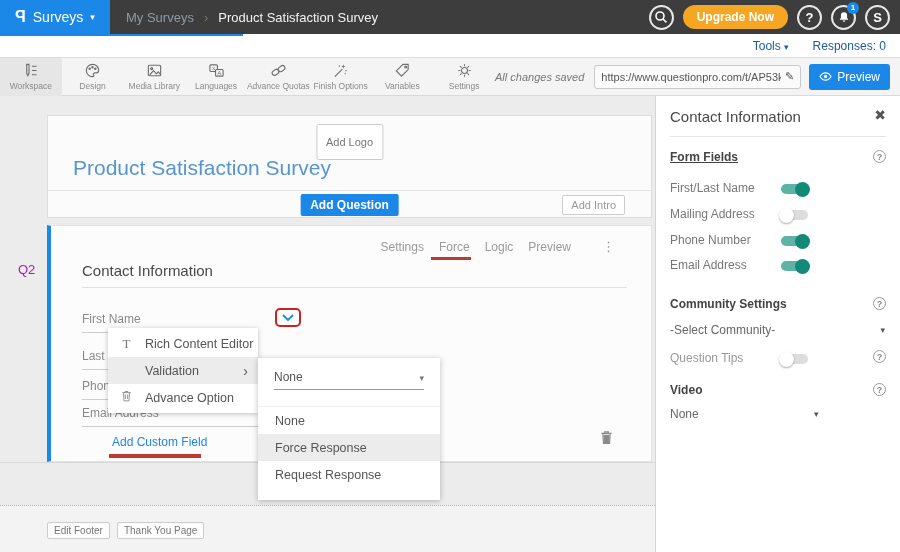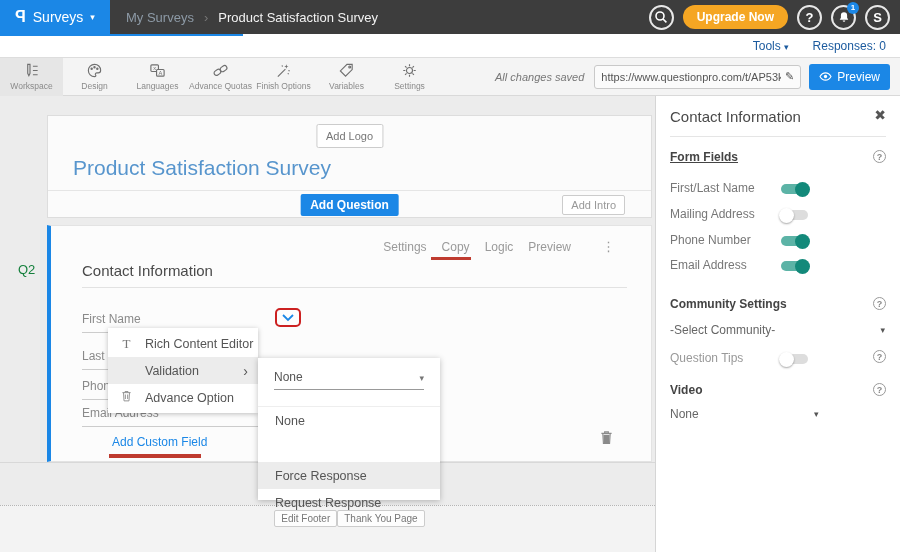--- a/index.html
+++ b/index.html
@@ -38,27 +38,27 @@
   svg.icn { stroke:#6f6f6f; fill:none; stroke-width:1.2; }
   .saved { margin-left:auto; font-size:11px; font-style:italic; color:#777; padding-right:10px; white-space:nowrap; }
   .url-box { width:207px; height:24px; background:#fbfbfb; border:1px solid #c9c9c9; border-radius:3px; display:flex; align-items:center; padding:0 6px; gap:4px; cursor:text; }
   .url-text { font-size:11px; color:#555; white-space:nowrap; overflow:hidden; flex:1; }
   .pencil { font-size:11px; color:#555; cursor:pointer; }
   .preview-btn { margin:0 10px 0 8px; height:26px; background:#1b87e6; border:none; border-radius:3px; color:#fff; font-size:12px; display:flex; align-items:center; gap:5px; padding:0 10px; cursor:pointer; font-family:inherit; }
 
   
   .content { position:absolute; left:0; top:96px; width:655px; height:456px; }
   .survey-card { position:absolute; left:47px; top:19px; width:605px; height:103px; background:#fbfbfb; border:1px solid #ddd; }
-  .add-logo { position:absolute; left:50%; transform:translateX(-50%); top:8px; height:24px; background:#fff; border:1px solid #ccc; border-radius:2px; font-size:11px; color:#777; padding:0 9px; cursor:pointer; font-family:inherit; }
+  .add-logo { position:absolute; left:50%; transform:translateX(-50%); top:8px; height:36px; background:#fff; border:1px solid #ccc; border-radius:2px; font-size:11px; color:#777; padding:0 9px; cursor:pointer; font-family:inherit; }
   .survey-title { position:absolute; left:25px; top:40px; font-size:21px; color:#5795cd; }
   .btn-strip { position:absolute; left:0; right:0; top:74px; height:28px; border-top:1px solid #e5e5e5; display:flex; align-items:center; }
   .add-question { position:absolute; left:50%; transform:translateX(-50%); height:22px; background:#1b87e6; border:none; border-radius:2px; color:#fff; font-size:12px; font-weight:bold; padding:0 10px; cursor:pointer; font-family:inherit; }
   .add-intro { position:absolute; right:26px; height:20px; background:#fff; border:1px solid #ccc; border-radius:2px; color:#999; font-size:11px; padding:0 8px; cursor:pointer; font-family:inherit; }
 
-  .q-label { position:absolute; left:18px; top:166px; font-size:13px; color:#15803d; }
+  .q-label { position:absolute; left:18px; top:166px; font-size:13px; color:#a21caf; }
   .question-card { position:absolute; left:47px; top:129px; width:605px; height:237px; background:#fcfcfc; border:1px solid #e3e3e3; border-left:4px solid #1b87e6; }
   .q-actions { position:absolute; right:36px; top:13px; display:flex; align-items:center; gap:15px; font-size:12px; color:#9a9a9a; }
   .q-actions span { cursor:pointer; }
   .q-dots { margin-left:16px; font-size:13px; color:#999; }
   .red-underline-settings { position:absolute; right:180px; top:31px; width:40px; height:3px; background:#bf3b2f; }
   .q-title { position:absolute; left:31px; top:36px; font-size:15px; color:#4a4a4a; }
   .q-divider { position:absolute; left:31px; right:24px; top:61px; border-top:1px solid #e2e2e2; }
   .field { position:absolute; left:31px; width:212px; height:21px; font-size:12px; color:#8a8a8a; border-bottom:1px solid #ccc; cursor:text; }
   .field .fcaret { position:absolute; right:-38px; top:2px; font-size:9px; color:#888; }
   .chev-box { position:absolute; left:224px; top:82px; width:26px; height:19px; border:2px solid #cc2121; border-radius:5px; display:flex; align-items:center; justify-content:center; cursor:pointer; background:rgba(255,255,255,.4); }
@@ -73,28 +73,28 @@
   .ctx-item.hl { background:#ececec; }
   .ctx-item .sub-arrow { position:absolute; right:10px; font-size:14px; color:#555; }
   .t-glyph { font-family:"Liberation Serif", serif; font-size:13px; }
 
   
   .val-panel { position:absolute; left:258px; top:262px; width:182px; height:142px; background:#fff; box-shadow:0 1px 6px rgba(0,0,0,.25); z-index:6; }
   .val-select { position:absolute; left:16px; right:16px; top:12px; height:20px; border-bottom:1px solid #999; font-size:12px; color:#555; cursor:pointer; }
   .val-select .vcaret { position:absolute; right:0; top:3px; font-size:9px; color:#777; }
   .val-list { position:absolute; left:0; right:0; top:48px; border-top:1px solid #eee; }
   .val-opt { height:27px; display:flex; align-items:center; padding-left:17px; font-size:12.5px; color:#555; cursor:pointer; }
-  .val-opt.hl { background:#ececec;margin-top:28px; }
+  .val-opt.hl { background:#ececec; }
 
   
   .card-bottom-line { position:absolute; left:0; width:655px; top:366px; border-top:1px solid #d8d8d8; }
   .pagebtns { position:absolute; right:28px; top:372px; display:flex; gap:8px; }
   .mini-btn { height:17px; background:#fdfdfd; border:1px solid #ccc; border-radius:2px; font-size:10px; color:#777; display:flex; align-items:center; gap:4px; padding:0 6px; cursor:pointer; font-family:inherit; }
   .footer-strip { position:absolute; left:0; width:655px; top:409px; height:47px; background:#f3f3f3; border-top:1px dotted #b5b5b5; }
-  .footer-btns { position:absolute; left:47px; width:605px; top:4px; display:flex; justify-content:center; }
+  .footer-btns { position:absolute; left:47px; width:605px; top:16px; display:flex; gap:7px; }
 
   
   .sidebar { position:absolute; left:655px; top:96px; width:245px; height:456px; background:#fff; border-left:1px solid #d5d5d5; }
   .sb-title { position:absolute; left:14px; top:12px; font-size:15px; color:#4a4a4a; }
   .sb-close { position:absolute; right:14px; top:11px; font-size:14px; color:#555; cursor:pointer; }
   .sb-divider { position:absolute; left:14px; right:14px; top:40px; border-top:1px solid #e5e5e5; }
   .sb-heading { position:absolute; left:14px; font-size:12px; font-weight:bold; color:#444; }
   .help { position:absolute; right:14px; width:13px; height:13px; border:1.4px solid #999; border-radius:50%; color:#888; font-size:9px; font-weight:bold; display:flex; align-items:center; justify-content:center; cursor:pointer; }
   .sb-row-label { position:absolute; left:14px; font-size:12px; color:#777; }
   .toggle { position:absolute; left:125px; width:27px; height:10px; border-radius:5px; cursor:pointer; }
@@ -166,20 +166,28 @@
       <svg class="icn" width="17" height="17" viewBox="0 0 18 18">
           <path d="M9 2.5a6.5 6.5 0 1 0 0 13c1.5 0 1.8-1.1 1.1-1.9-.7-.9.2-2.1 1.5-2.1h1.4c1.4 0 2.5-1.1 2.5-2.5C15.5 5 12.6 2.5 9 2.5z"></path>
           <circle cx="6" cy="7.2" r=".7"></circle>
           <circle cx="9" cy="5.5" r=".7"></circle>
           <circle cx="12" cy="7.2" r=".7"></circle>
         </svg>
       <span class="lbl">Design</span>
     </div>
     <div class="tool-btn">
       <svg class="icn" width="17" height="17" viewBox="0 0 18 18">
+          <rect x="2.5" y="3.5" width="13" height="11" rx="1"></rect>
+          <circle cx="6" cy="7" r="1.1"></circle>
+          <path d="M4 13.5l4-4.5 3 3.5 2-2 2.5 3"></path>
+        </svg>
+      <span class="lbl">Media Library</span>
+    </div>
+    <div class="tool-btn">
+      <svg class="icn" width="17" height="17" viewBox="0 0 18 18">
           <rect x="2" y="3" width="8" height="7" rx="1"></rect>
           <text x="6" y="8.5" font-size="6" text-anchor="middle" fill="#6f6f6f" stroke="none">x</text>
           <rect x="8" y="8" width="8" height="7" rx="1" fill="#f4f4f4"></rect>
           <text x="12" y="13.5" font-size="6" text-anchor="middle" fill="#6f6f6f" stroke="none">A</text>
         </svg>
       <span class="lbl">Languages</span>
     </div>
     <div class="tool-btn">
       <svg class="icn" width="17" height="17" viewBox="0 0 18 18">
           <rect x="2" y="8.5" width="7.5" height="5" rx="2.5" transform="rotate(-35 5.75 11)"></rect>
@@ -232,21 +240,21 @@
         <button class="add-question">Add Question</button>
         <button class="add-intro">Add Intro</button>
       </div>
     </div>
 
     <div class="q-label">Q2</div>
 
     <div class="question-card">
       <div class="q-actions">
         <span>Settings</span>
-        <span>Copy</span>
+        <span>Force</span>
         <span>Logic</span>
         <span>Preview</span>
         <span class="q-dots">⋮</span>
       </div>
       <div class="red-underline-settings"></div>
       <div class="q-title">Contact Information</div>
       <div class="q-divider"></div>
 
       <div class="field" style="top:86px; width:167px;">
         <span>First Name</span>

